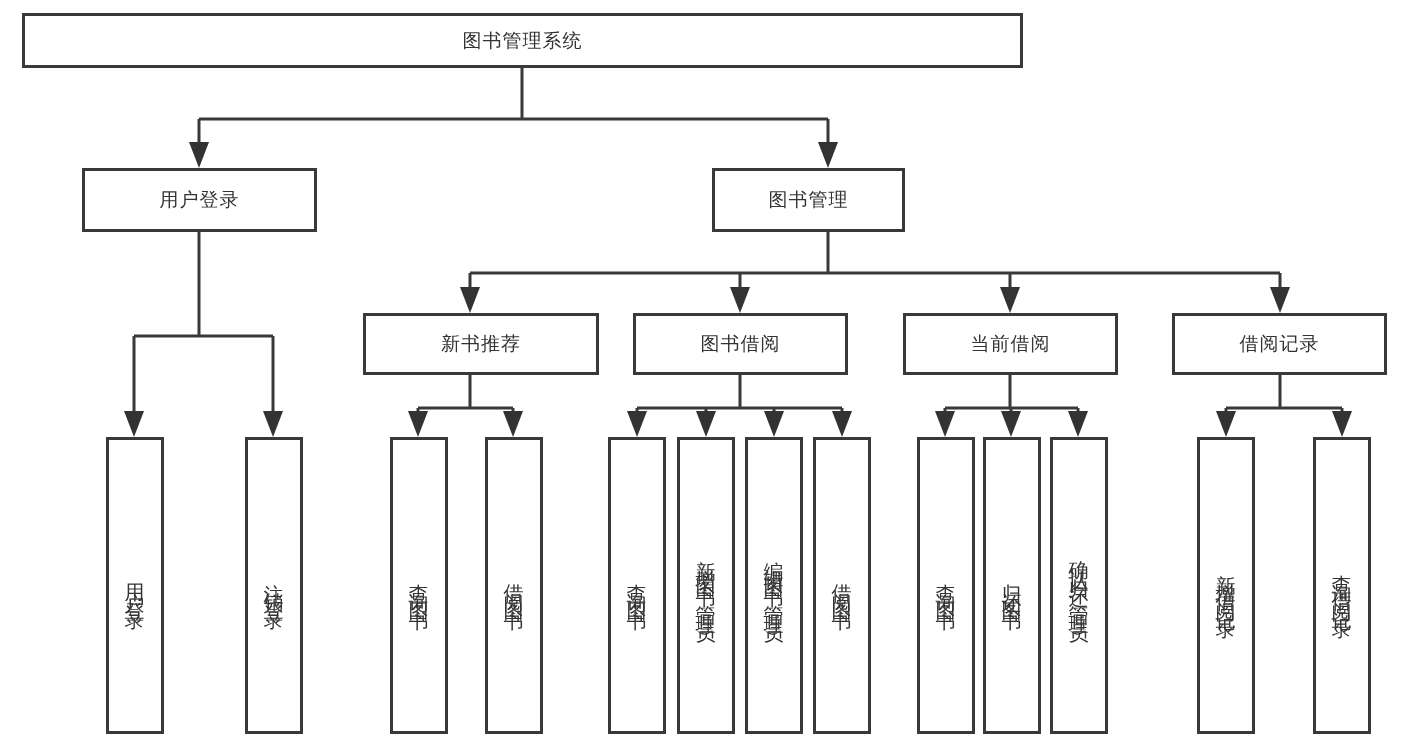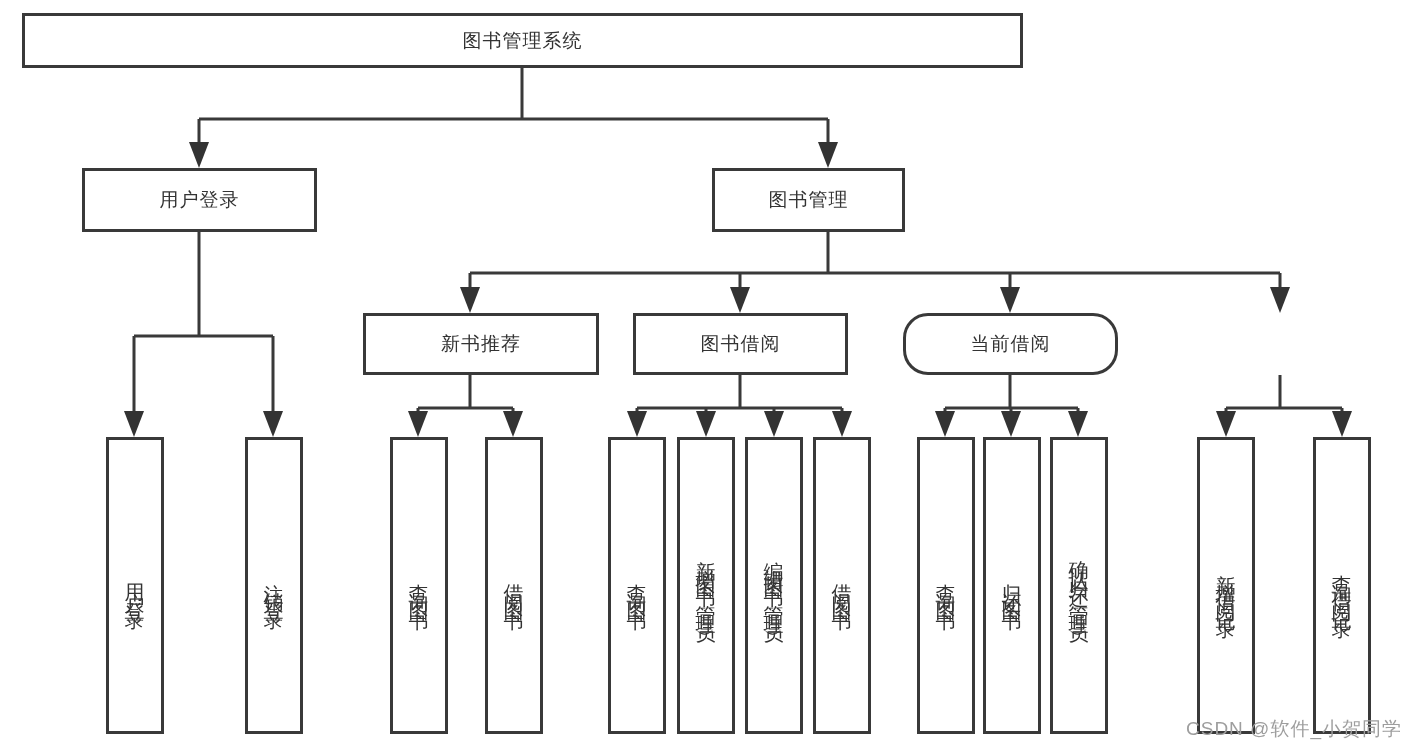--- a/index.html
+++ b/index.html
@@ -60,21 +60,21 @@
     white-space: nowrap;
   }
   
   .n-root   { left: 22px;   top: 13px;  width: 1001px; height: 55px; }
   
   .n-l2-0   { left: 82px;   top: 168px; width: 235px;  height: 64px; }
   .n-l2-1   { left: 712px;  top: 168px; width: 193px;  height: 64px; }
   
   .n-l3-0   { left: 363px;  top: 313px; width: 236px;  height: 62px; }
   .n-l3-1   { left: 633px;  top: 313px; width: 215px;  height: 62px; }
-  .n-l3-2   { left: 903px;  top: 313px; width: 215px;  height: 62px; border-radius: 25px; }
+  .n-l3-2   { left: 903px;  top: 313px; width: 215px;  height: 62px; }
   .n-l3-3   { left: 1172px; top: 313px; width: 215px;  height: 62px; }
   
   .lf-0  { left: 106px;  }
   .lf-1  { left: 245px;  }
   .lf-2  { left: 390px;  }
   .lf-3  { left: 485px;  }
   .lf-4  { left: 608px;  }
   .lf-5  { left: 677px;  }
   .lf-6  { left: 745px;  }
   .lf-7  { left: 813px;  }
@@ -149,20 +149,23 @@
 
   <div class="node n-l3-0">
     <span class="hlabel">新书推荐</span>
   </div>
   <div class="node n-l3-1">
     <span class="hlabel">图书借阅</span>
   </div>
   <div class="node n-l3-2">
     <span class="hlabel">当前借阅</span>
   </div>
+  <div class="node n-l3-3">
+    <span class="hlabel">借阅记录</span>
+  </div>
 
   <div class="leaf lf-0">
     <span class="vlabel">用户登录</span>
   </div>
   <div class="leaf lf-1">
     <span class="vlabel">注销登录</span>
   </div>
   <div class="leaf lf-2">
     <span class="vlabel">查询图书</span>
   </div>
@@ -190,15 +193,14 @@
   <div class="leaf lf-10">
     <span class="vlabel">确认归还（管理员）</span>
   </div>
   <div class="leaf lf-11">
     <span class="vlabel">新增借阅记录</span>
   </div>
   <div class="leaf lf-12">
     <span class="vlabel">查询借阅记录</span>
   </div>
 
-  <div class="watermark">CSDN @软件_小贺同学</div>
 
 </div>
 
 </body></html>

